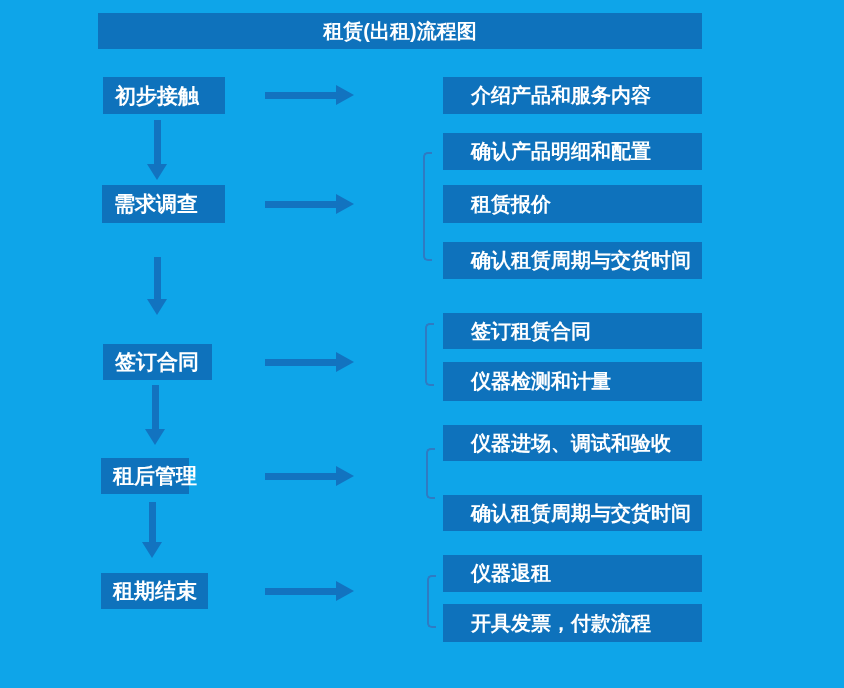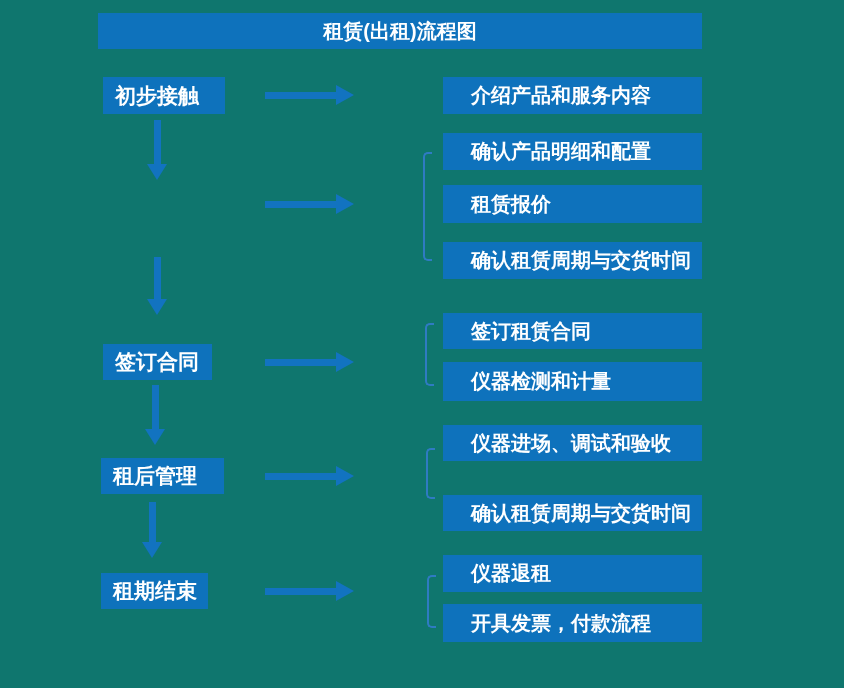--- a/index.html
+++ b/index.html
@@ -1,17 +1,17 @@
 <!DOCTYPE html>
 <html><head>
 <meta charset="utf-8">
 <style>
   html,body{margin:0;padding:0;background:#ffffff;}
   .canvas{
-    position:relative;width:844px;height:688px;background:#0f766e;overflow:hidden;
+    position:relative;width:844px;height:688px;background:#0ea5e9;overflow:hidden;
     font-family:"Liberation Sans","DejaVu Sans",sans-serif;
     --primary:#0e72bc;--arrow:#1273c0;--bracket:#2f7bc3;
   }
   .title-bar{
     position:absolute;left:98px;top:13px;width:604px;height:36px;
     background:var(--primary);color:#fff;font-weight:bold;font-size:20px;
     display:flex;align-items:center;justify-content:center;white-space:nowrap;
   }
   .box{
     position:absolute;background:var(--primary);color:#fff;font-weight:bold;
@@ -47,22 +47,23 @@
   }
 </style>
 </head>
 <body>
 
 <div class="canvas" style="--primary: #0e72bc; --arrow: #1273c0; --bracket: #2f7bc3;">
 
   <div class="title-bar">租赁(出租)流程图</div>
 
   <div class="box step" style="left:103px;top:77px;width:122px;height:37px">初步接触</div>
+  <div class="box step" style="left:102px;top:185px;width:123px;height:38px">需求调查</div>
   <div class="box step" style="left:103px;top:344px;width:109px;height:36px">签订合同</div>
-  <div class="box step" style="left:101px;top:458px;width:123px;height:36px">租后管理</div>
+  <div class="box step" style="left:101px;top:458px;width:88px;height:36px">租后管理</div>
   <div class="box step" style="left:101px;top:573px;width:107px;height:36px">租期结束</div>
 
   <div class="varrow" style="left:147px;top:120px;height:60px"></div>
   <div class="varrow" style="left:147px;top:257px;height:58px"></div>
   <div class="varrow" style="left:145px;top:385px;height:60px"></div>
   <div class="varrow" style="left:142px;top:502px;height:56px"></div>
 
   <div class="harrow" style="top:85px"></div>
   <div class="harrow" style="top:194px"></div>
   <div class="harrow" style="top:352px"></div>

